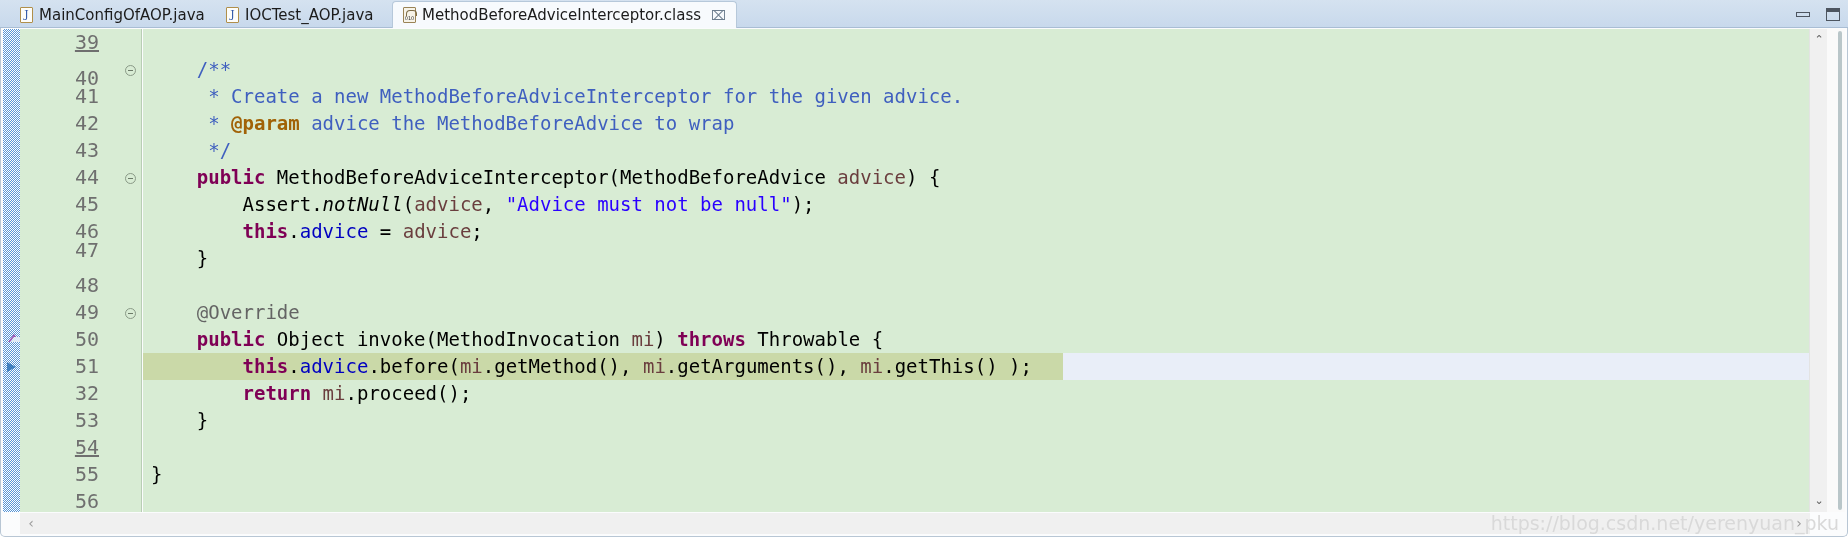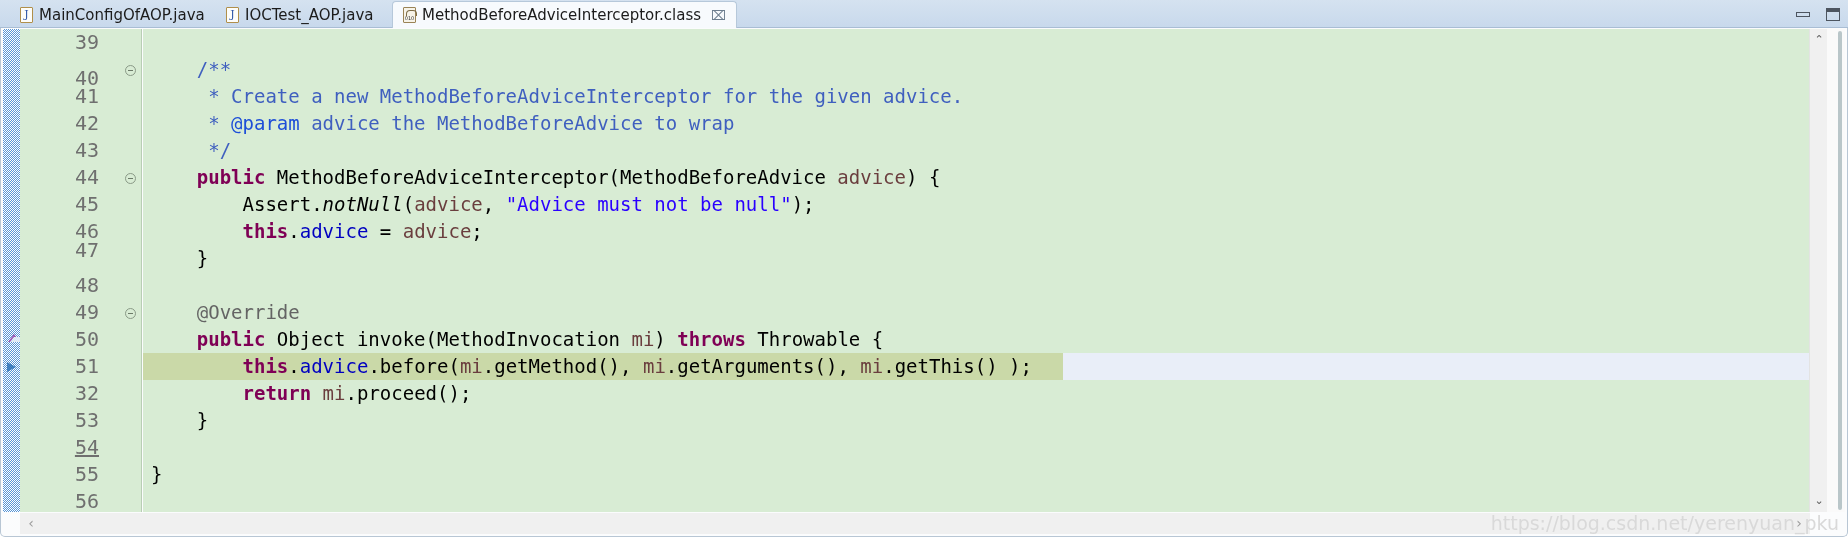--- a/index.html
+++ b/index.html
@@ -280,21 +280,21 @@
     left: 0; top: 0;
     height: 27px;
     width: 920px;
     background: #cad9a8;
     z-index: 1;
   }
 
   
   .kw      { color: #7f0055; font-weight: bold; }
   .cmt     { color: #3f5fbf; }
-  .cmtkey  { color: #1d4ed8; font-weight: normal; }
+  .cmtkey  { color: #a16207; font-weight: bold; }
   .str     { color: #2a00ff; }
   .fld     { color: #0000c0; }
   .stat    { color: #000000; font-style: italic; }
   .param   { color: #6a3e3e; }
   .ann     { color: #646464; }
   .plain   { color: #000000; }
 
   
   .vscroll {
     position: absolute;
@@ -413,21 +413,21 @@
             <div class="marker-triangle"></div>
           </div>
           <div class="marker" style="top: 324px;">
             <div class="marker-arrow"></div>
           </div>
         </div>
     </div>
 
     <div class="gutter">
       <div id="gutter-host">
-          <div class="lnum" style="top: 0px;">39</div>
+          <div class="lnum" style="top: 0px; text-decoration: underline;">39</div>
           <div class="lnum" style="top: 36px;">40</div>
           <div class="fold" style="top: 27px;"><span class="fbox"></span></div>
           <div class="lnum" style="top: 54px;">41</div>
           <div class="lnum" style="top: 81px;">42</div>
           <div class="lnum" style="top: 108px;">43</div>
           <div class="lnum" style="top: 135px;">44</div>
           <div class="fold" style="top: 135px;"><span class="fbox"></span></div>
           <div class="lnum" style="top: 162px;">45</div>
           <div class="lnum" style="top: 189px;">46</div>
           <div class="lnum" style="top: 208px;">47</div>

